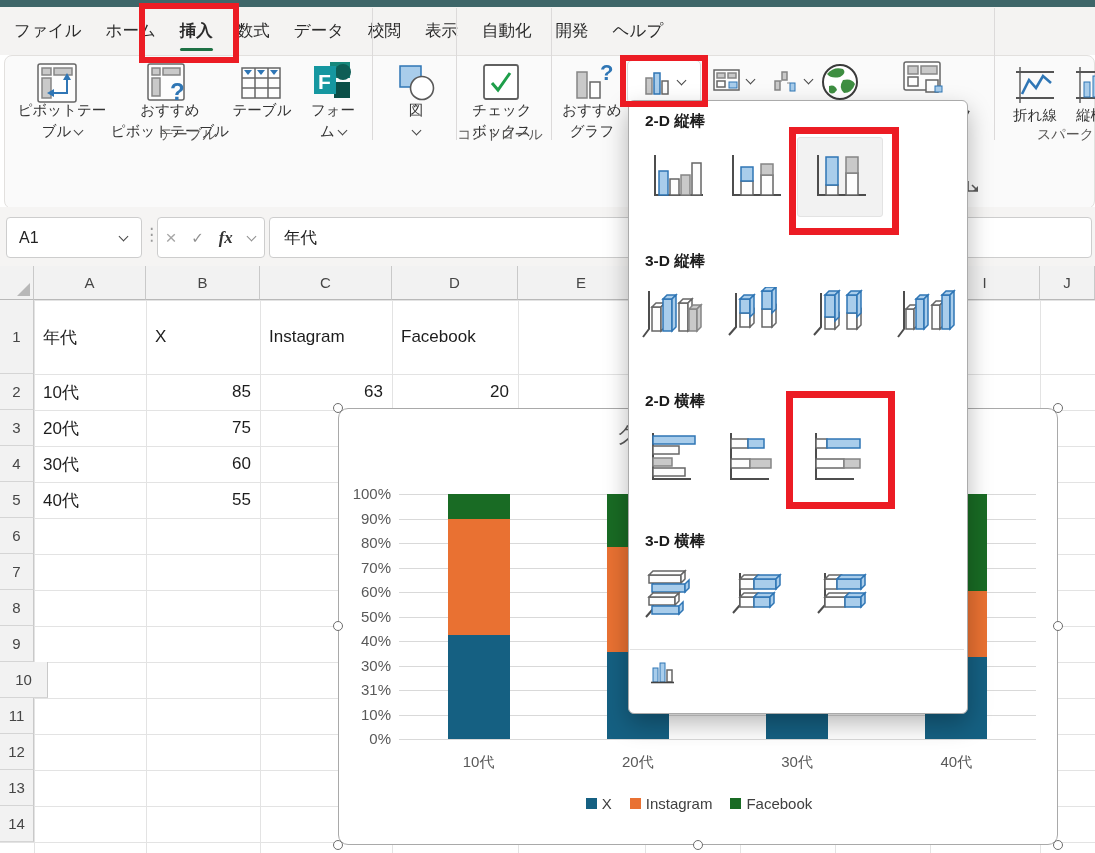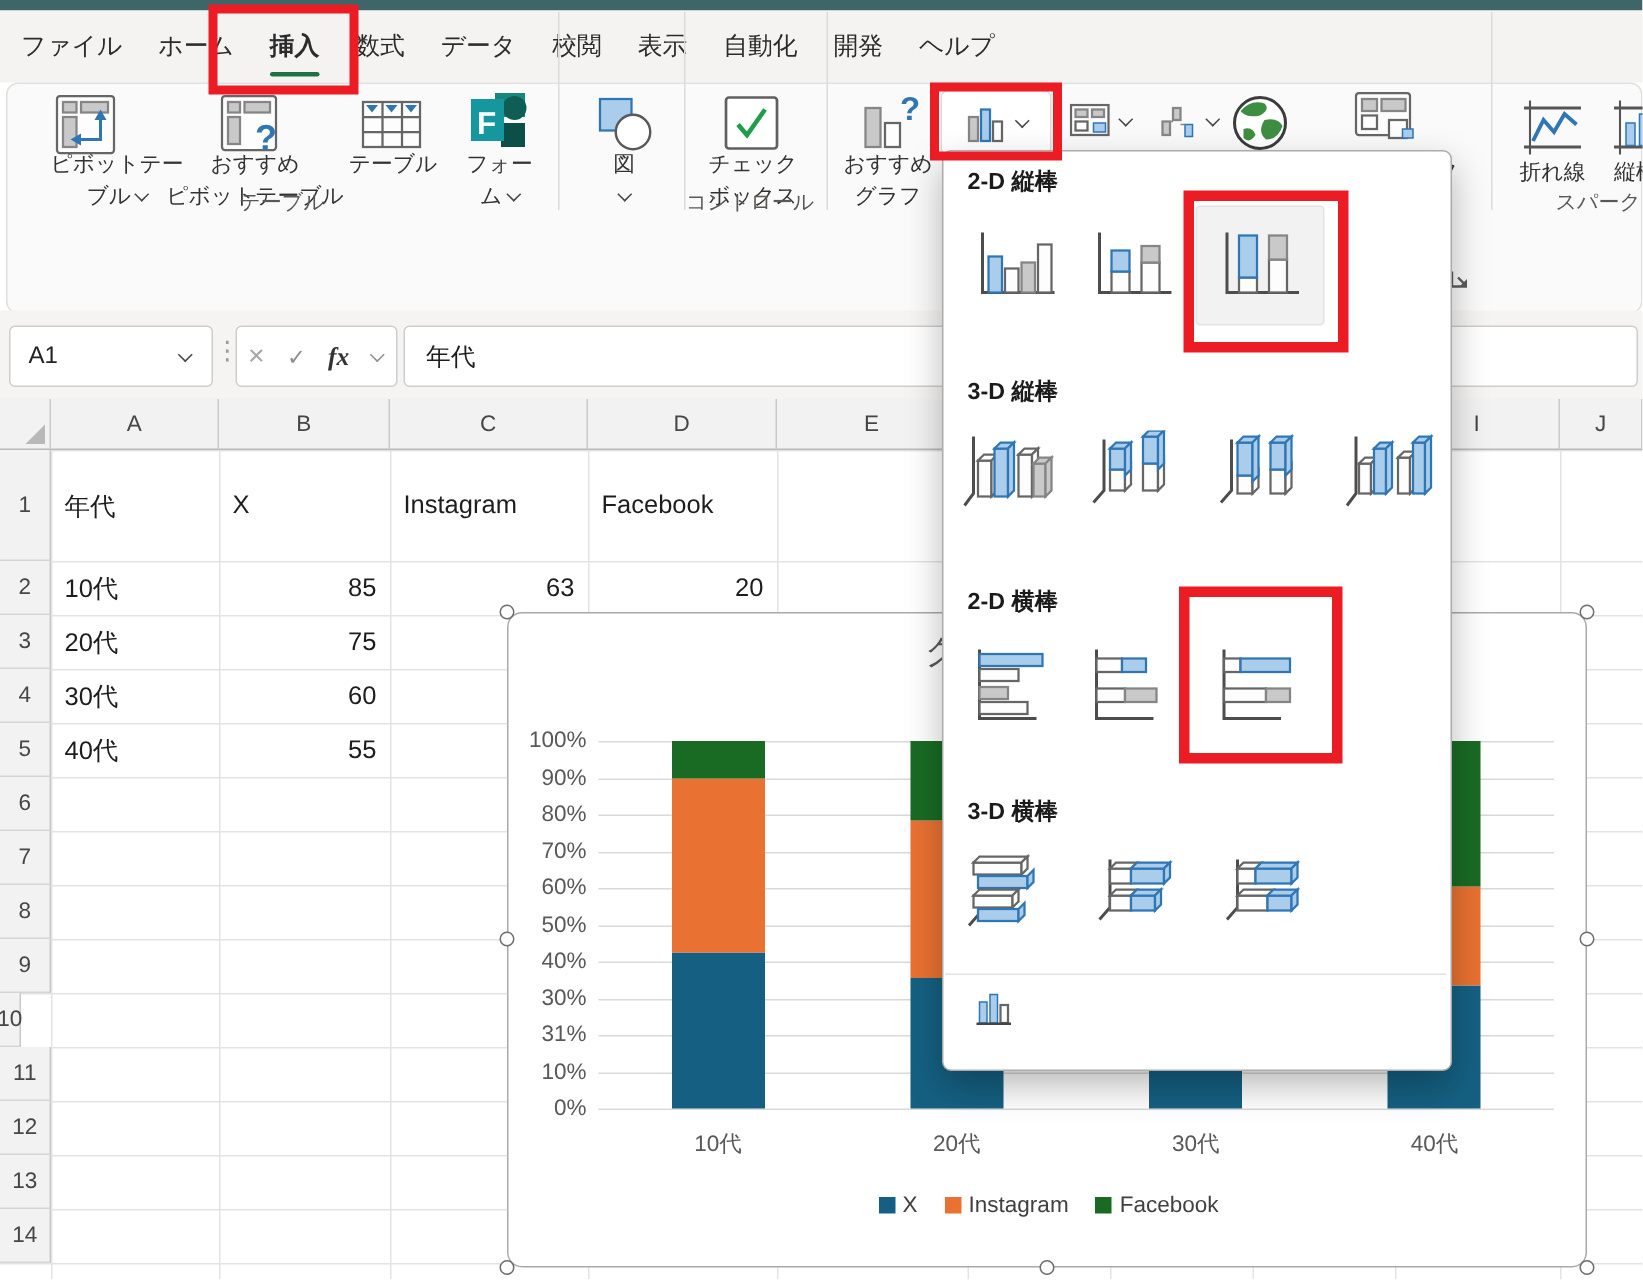--- a/index.html
+++ b/index.html
@@ -73,21 +73,21 @@
     <svg width="44" height="42" viewBox="0 0 44 42">
       <rect x="2" y="2" width="38" height="38" rx="2" class="w"></rect>
       <rect x="6" y="6" width="9" height="7" class="g"></rect>
         <rect x="18" y="6" width="18" height="7" class="g"></rect>
       <rect x="6" y="16" width="9" height="20" class="g"></rect>
       <path d="M31 17 V31 H17" fill="none" stroke="#2F76B5" stroke-width="2"></path>
       <polygon points="27,18 35,18 31,11" fill="#2F76B5"></polygon>
         <polygon points="18,27 18,35 11,31" fill="#2F76B5"></polygon>
     </svg>
   </div>
-  <div class="abs btnlbl" style="left:12px;top:100px;width:100px;margin-left:16px;">
+  <div class="abs btnlbl" style="left:12px;top:100px;width:100px;">
     <div>ピボットテー</div>
     <div><span>ブル</span><span class="chev"></span></div>
   </div>
 
   <div class="abs" style="left:146px;top:62px;">
     <svg width="46" height="42" viewBox="0 0 46 42">
       <rect x="2" y="2" width="36" height="36" rx="2" class="w"></rect>
       <rect x="6" y="6" width="8" height="7" class="g"></rect>
         <rect x="17" y="6" width="17" height="7" class="g"></rect>
       <rect x="6" y="16" width="8" height="18" class="g"></rect>
@@ -307,21 +307,21 @@
       <div class="abs hdr" style="left: 1040px; top: 0px; width: 55px; height: 34px; border-right: 1px solid rgb(201, 201, 201); border-bottom: 1px solid rgb(185, 185, 185);">J</div>
       <div class="abs hdr" style="left: 0px; top: 34px; width: 34px; height: 74px; border-right: 1px solid rgb(201, 201, 201); border-bottom: 1px solid rgb(213, 213, 213);">1</div>
       <div class="abs hdr" style="left: 0px; top: 108px; width: 34px; height: 36px; border-right: 1px solid rgb(201, 201, 201); border-bottom: 1px solid rgb(213, 213, 213);">2</div>
       <div class="abs hdr" style="left: 0px; top: 144px; width: 34px; height: 36px; border-right: 1px solid rgb(201, 201, 201); border-bottom: 1px solid rgb(213, 213, 213);">3</div>
       <div class="abs hdr" style="left: 0px; top: 180px; width: 34px; height: 36px; border-right: 1px solid rgb(201, 201, 201); border-bottom: 1px solid rgb(213, 213, 213);">4</div>
       <div class="abs hdr" style="left: 0px; top: 216px; width: 34px; height: 36px; border-right: 1px solid rgb(201, 201, 201); border-bottom: 1px solid rgb(213, 213, 213);">5</div>
       <div class="abs hdr" style="left: 0px; top: 252px; width: 34px; height: 36px; border-right: 1px solid rgb(201, 201, 201); border-bottom: 1px solid rgb(213, 213, 213);">6</div>
       <div class="abs hdr" style="left: 0px; top: 288px; width: 34px; height: 36px; border-right: 1px solid rgb(201, 201, 201); border-bottom: 1px solid rgb(213, 213, 213);">7</div>
       <div class="abs hdr" style="left: 0px; top: 324px; width: 34px; height: 36px; border-right: 1px solid rgb(201, 201, 201); border-bottom: 1px solid rgb(213, 213, 213);">8</div>
       <div class="abs hdr" style="left: 0px; top: 360px; width: 34px; height: 36px; border-right: 1px solid rgb(201, 201, 201); border-bottom: 1px solid rgb(213, 213, 213);">9</div>
-      <div class="abs hdr" style="left: 0px; top: 396px; width: 14px; height: 36px; border-right: 1px solid rgb(201, 201, 201); border-bottom: 1px solid rgb(213, 213, 213);">10</div>
+      <div class="abs hdr" style="left: 0px; top: 396px; width: 48px; height: 36px; border-right: 1px solid rgb(201, 201, 201); border-bottom: 1px solid rgb(213, 213, 213);">10</div>
       <div class="abs hdr" style="left: 0px; top: 432px; width: 34px; height: 36px; border-right: 1px solid rgb(201, 201, 201); border-bottom: 1px solid rgb(213, 213, 213);">11</div>
       <div class="abs hdr" style="left: 0px; top: 468px; width: 34px; height: 36px; border-right: 1px solid rgb(201, 201, 201); border-bottom: 1px solid rgb(213, 213, 213);">12</div>
       <div class="abs hdr" style="left: 0px; top: 504px; width: 34px; height: 36px; border-right: 1px solid rgb(201, 201, 201); border-bottom: 1px solid rgb(213, 213, 213);">13</div>
       <div class="abs hdr" style="left: 0px; top: 540px; width: 34px; height: 36px; border-right: 1px solid rgb(201, 201, 201); border-bottom: 1px solid rgb(213, 213, 213);">14</div>
       <div class="abs cellv" style="left: 34px; top: 34px; width: 103px; height: 74px; padding-left: 9px;">年代</div>
       <div class="abs cellv" style="left: 146px; top: 34px; width: 105px; height: 74px; padding-left: 9px;">X</div>
       <div class="abs cellv" style="left: 260px; top: 34px; width: 123px; height: 74px; padding-left: 9px;">Instagram</div>
       <div class="abs cellv" style="left: 392px; top: 34px; width: 117px; height: 74px; padding-left: 9px;">Facebook</div>
       <div class="abs cellv" style="left: 34px; top: 108px; width: 103px; height: 36px; padding-left: 9px;">10代</div>
       <div class="abs cellv" style="left: 146px; top: 108px; width: 105px; height: 36px; padding-left: 0px; justify-content: flex-end; padding-right: 9px;">85</div>

